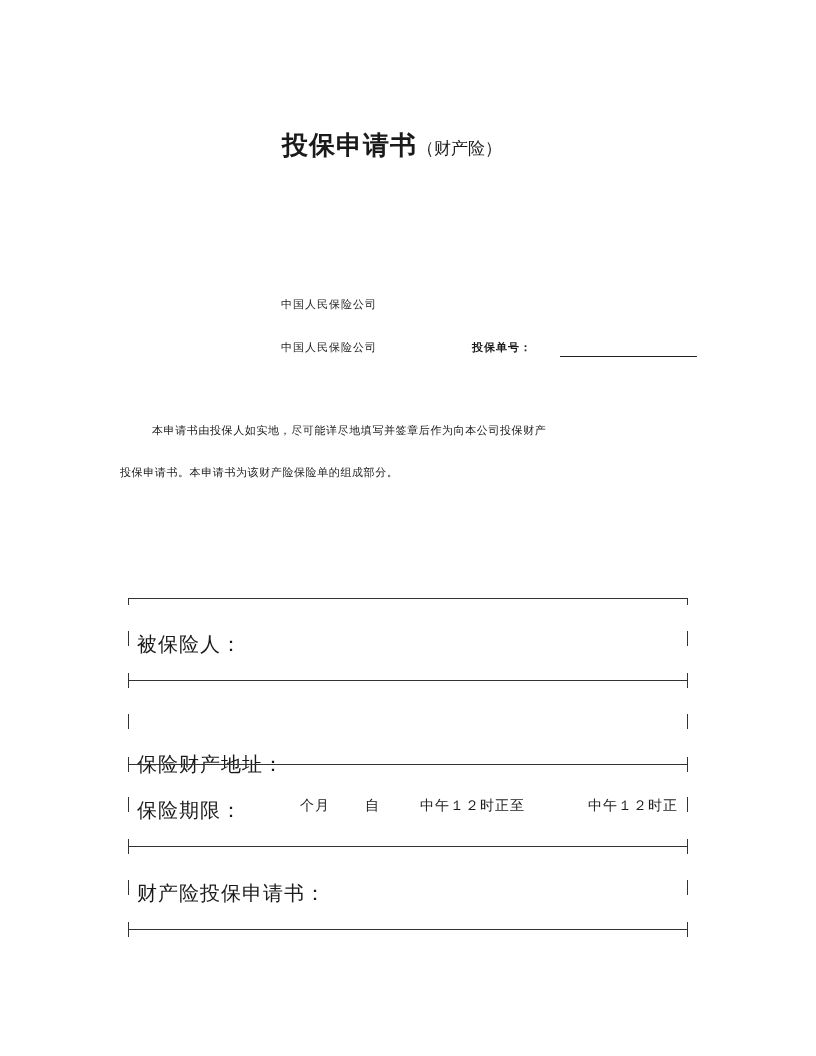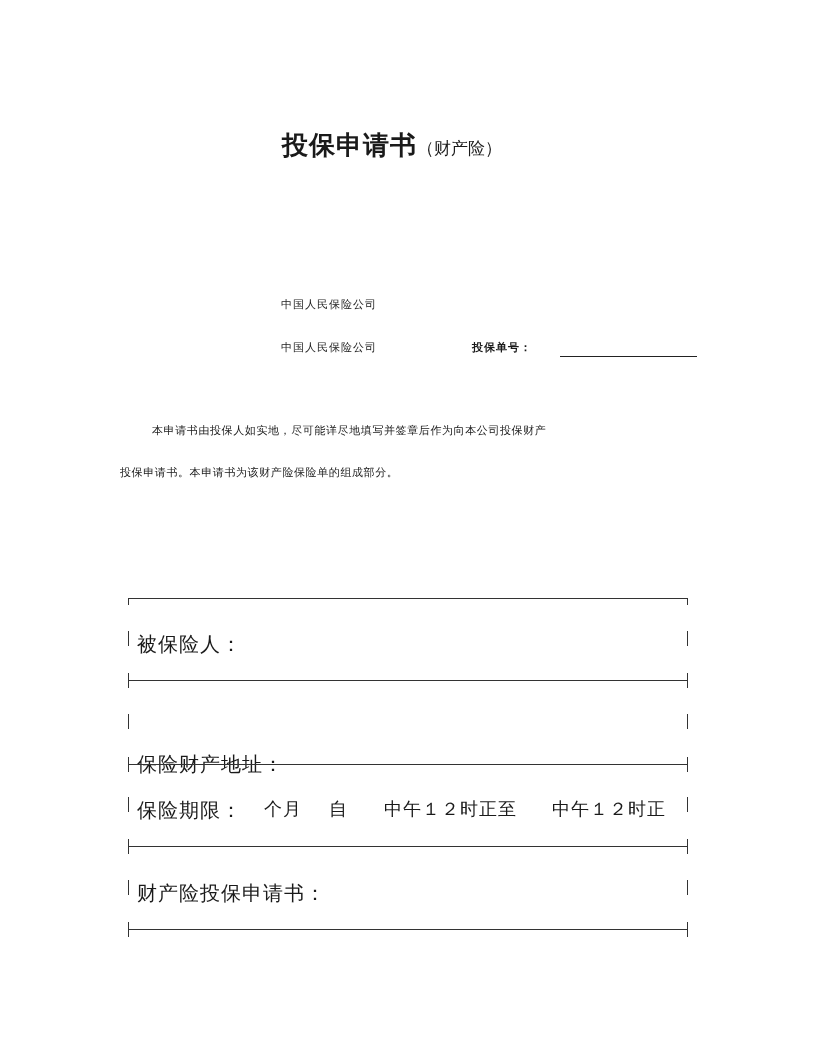--- a/index.html
+++ b/index.html
@@ -16,21 +16,21 @@
   .formname { left: 281px; top: 340px; letter-spacing: 1px; }
   .policyno-label { left: 472px; top: 340px; letter-spacing: 1px; font-weight: bold; }
   .policyno-line { left: 560px; top: 356px; width: 137px; border-bottom: 1px solid #222; height: 0; }
   .para1 { left: 152px; top: 423px; letter-spacing: 0.6px; }
   .para2 { left: 120px; top: 465px; letter-spacing: 0.6px; }
 
   .hline { position: absolute; left: 128px; width: 560px; height: 0; border-top: 1.5px solid #333; }
   .tick { position: absolute; width: 0; border-left: 1.5px solid #333; }
   .vbar { position: absolute; width: 0; height: 15px; border-left: 1.5px solid #333; }
   .row-label { position: absolute; left: 137px; font-size: 20px; letter-spacing: 1px; white-space: nowrap; text-align: center; }
-  .pf { position: absolute; font-size: 18px; white-space: nowrap; letter-spacing: 1px; }
+  .pf { position: absolute; font-size: 14px; white-space: nowrap; letter-spacing: 1px; margin-left: 36px; }
 </style>
 </head>
 <body>
 
 <div class="abs title">
   <span>投保申请书</span><span class="sub">（财产险）</span>
 </div>
 
 <div class="abs t14 company">中国人民保险公司</div>
 <div class="abs t14 formname">中国人民保险公司</div>

